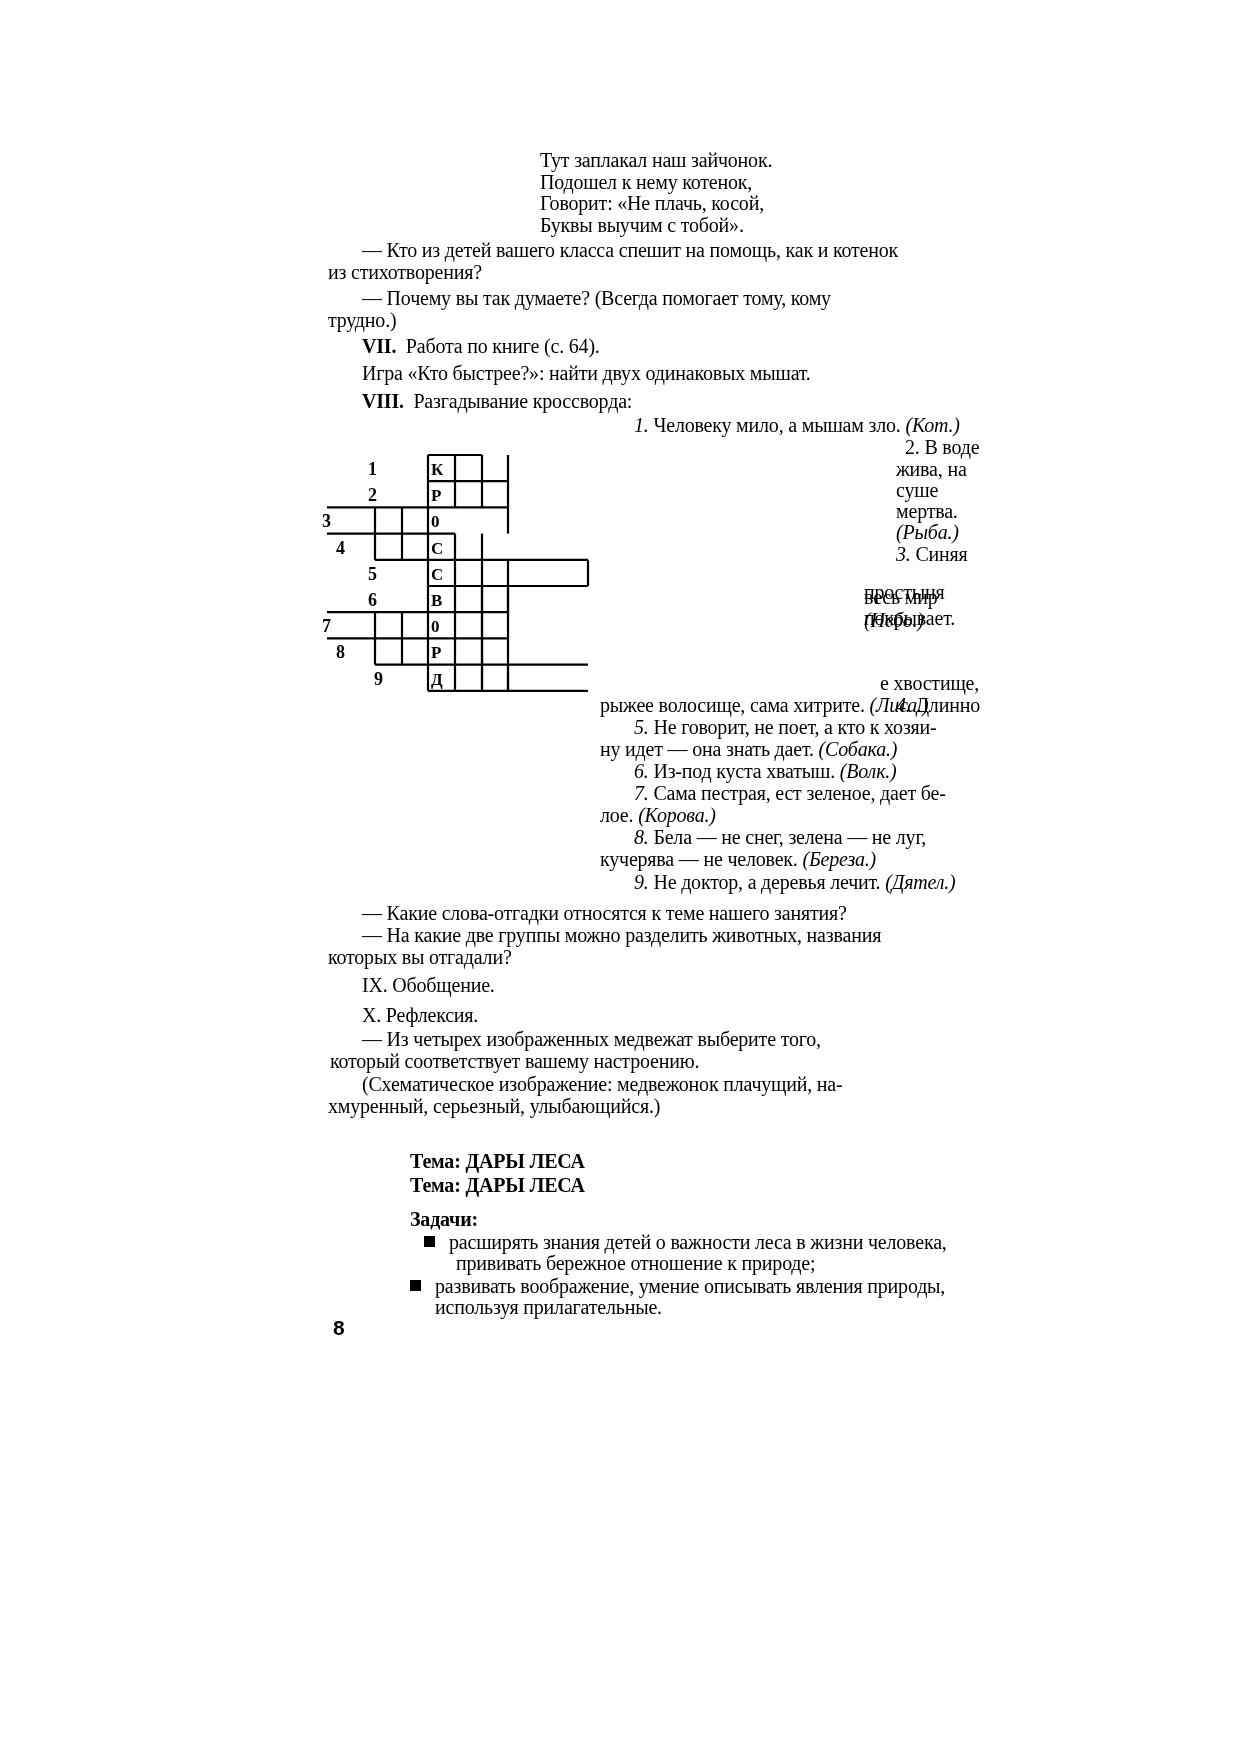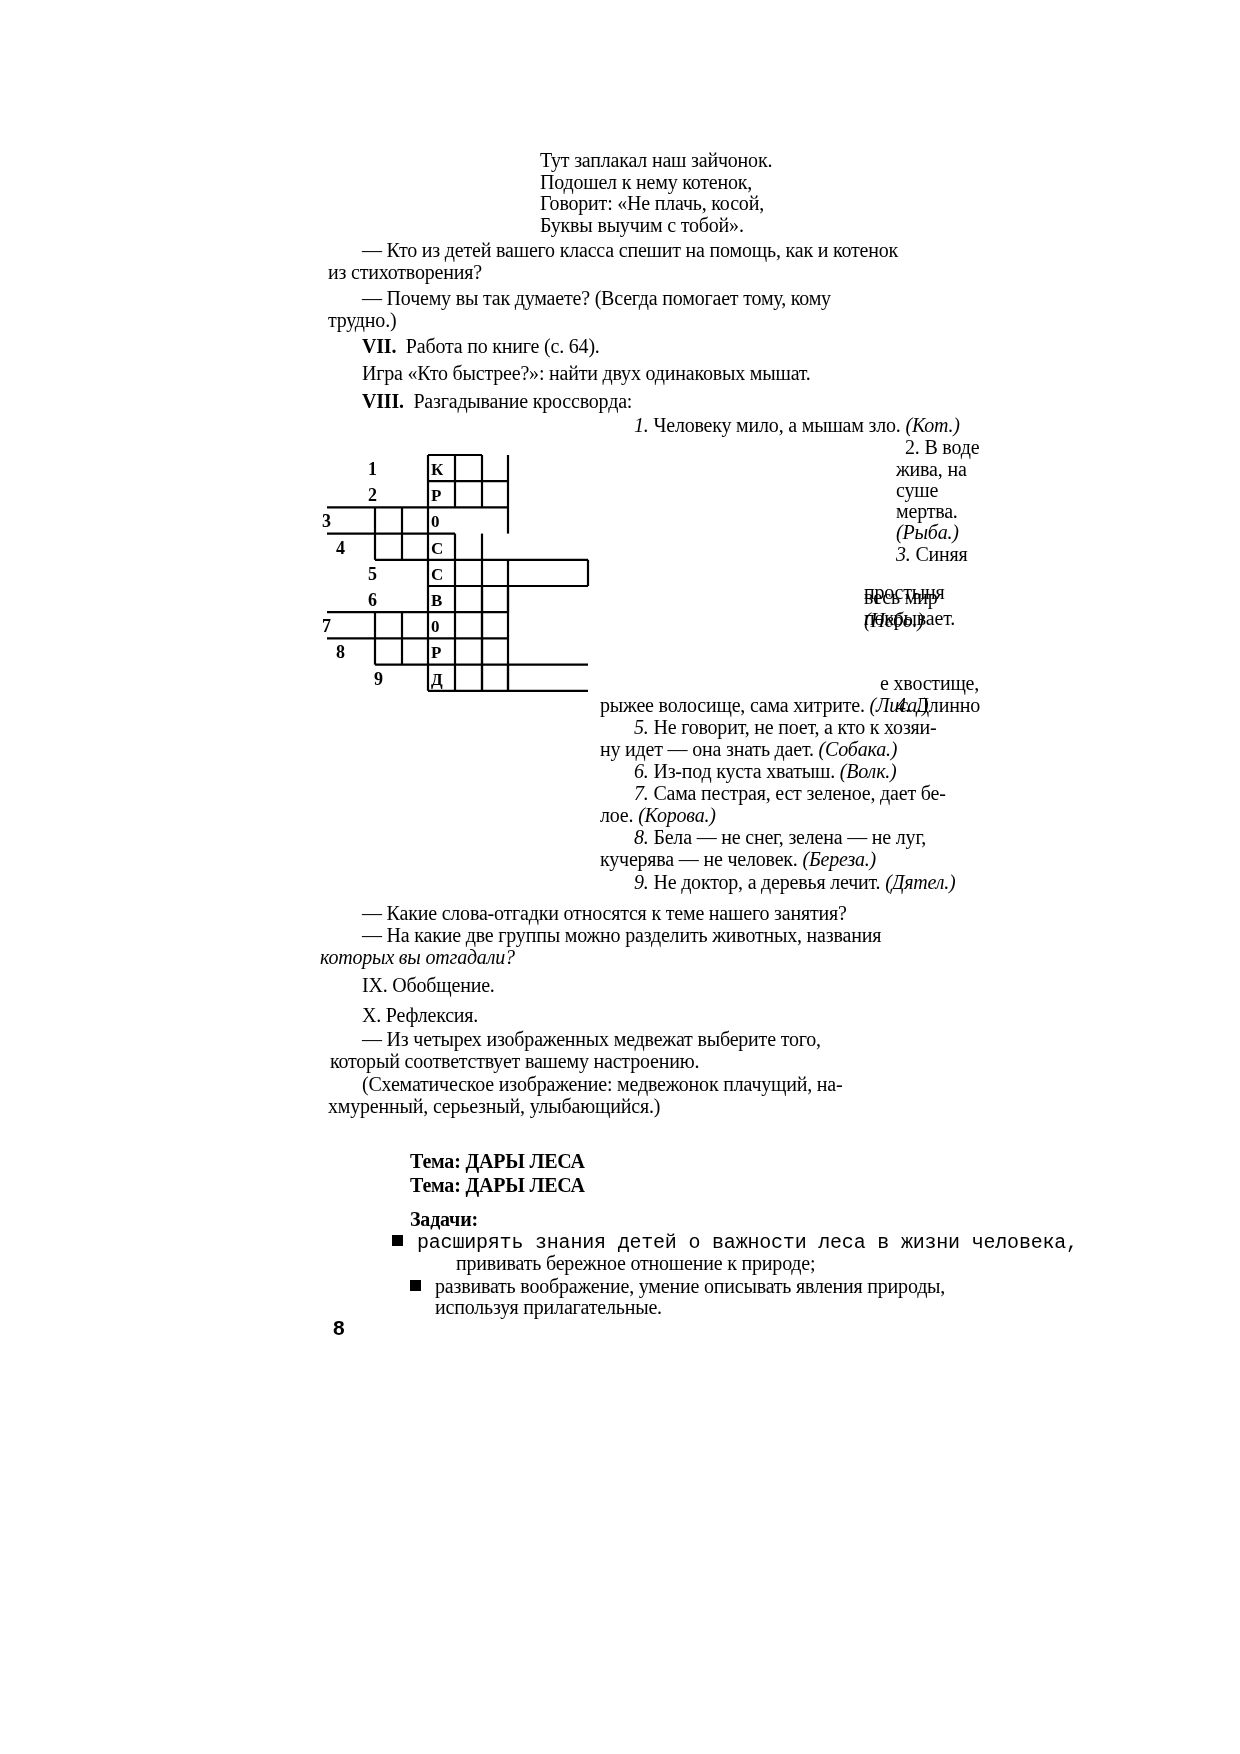--- a/index.html
+++ b/index.html
@@ -147,34 +147,34 @@
   <span class="i">(Береза.)</span>
 </div>
 
 <div class="t" style="left:634px;top:872px;">
   <span class="i">9.</span><span> Не доктор, а деревья лечит.</span>
   <span class="i">(Дятел.)</span>
 </div>
 
 <div class="t" style="left:362px;top:903px;">— Какие слова-отгадки относятся к теме нашего занятия?</div>
 <div class="t" style="left:362px;top:925px;">— На какие две группы можно разделить животных, названия</div>
-<div class="t" style="left:320px;top:947px;font-style:italic;">которых вы отгадали?</div>
+<div class="t" style="left:328px;top:947px;">которых вы отгадали?</div>
 
 <div class="t" style="left:362px;top:975px;">IX.  Обобщение.</div>
 <div class="t" style="left:362px;top:1005px;">X.  Рефлексия.</div>
 <div class="t" style="left:362px;top:1029px;">—  Из четырех изображенных медвежат выберите того,</div>
 <div class="t" style="left:330px;top:1051px;">который соответствует вашему настроению.</div>
 <div class="t" style="left:362px;top:1074px;">(Схематическое изображение: медвежонок плачущий, на-</div>
 <div class="t" style="left:328px;top:1096px;">хмуренный, серьезный, улыбающийся.)</div>
 
 <div class="t b" style="left:410px;top:1151px;">Тема: ДАРЫ ЛЕСА</div>
 <div class="t b" style="left:410px;top:1175px;">Тема: ДАРЫ ЛЕСА</div>
 <div class="t b" style="left:410px;top:1209px;">Задачи:</div>
 
-<div class="t" style="left:392px;top:1232px;font-family:Liberation Mono, monospace;">
+<div class="t" style="left:424px;top:1232px;">
   <span class="bullet"></span><span>расширять знания детей о важности леса в жизни человека,</span>
 </div>
 <div class="t" style="left:456px;top:1253px;">прививать бережное отношение к природе;</div>
 <div class="t" style="left:410px;top:1276px;">
   <span class="bullet"></span><span>развивать воображение, умение описывать явления природы,</span>
 </div>
 <div class="t" style="left:435px;top:1297px;text-align:center;">используя прилагательные.</div>
 
 <div class="pagenum">8</div>
 

